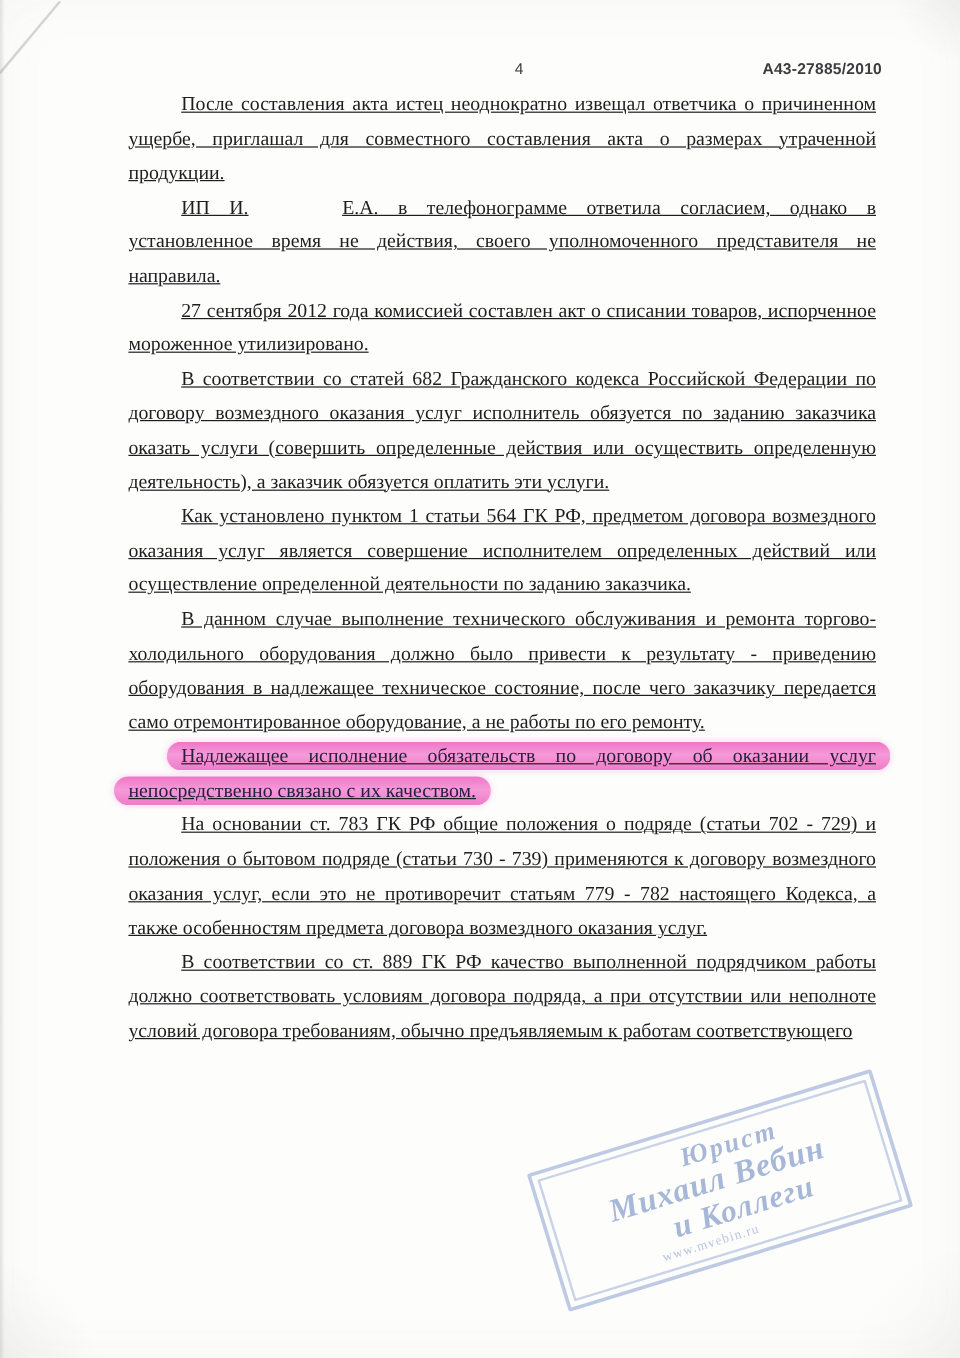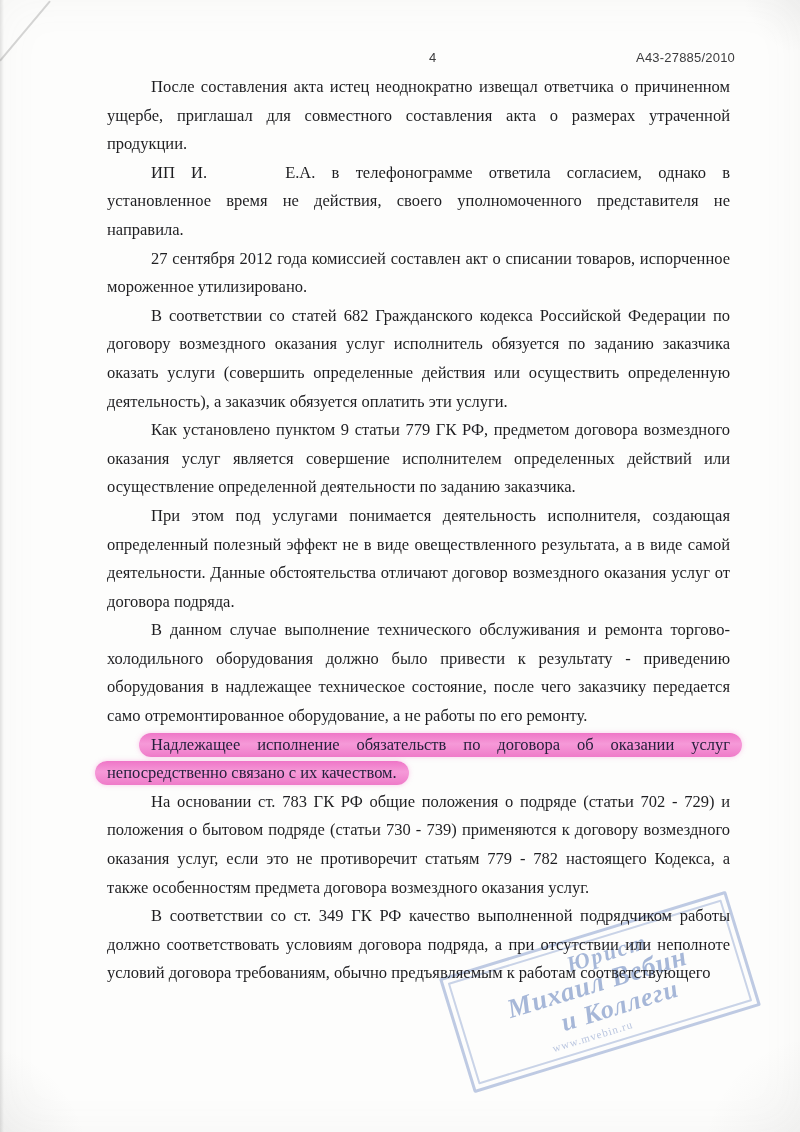--- a/index.html
+++ b/index.html
@@ -39,28 +39,29 @@
     background:radial-gradient(circle at 100% 0, rgba(90,90,90,0.10), rgba(90,90,90,0) 70%);
   }
 
   .doc-header {
     position:absolute; top:50px; left:107px; width:628px; height:18px;
     font-family:"Liberation Sans", sans-serif;
     font-size:13px; color:#3c3c3e;
     z-index:3;
   }
   .page-number { position:absolute; left:322px; top:0; }
-  .case-number { position:absolute; right:0; top:0; letter-spacing:0.2px; }
+  .case-number { position:absolute; right:0; top:0; letter-spacing:0.2px;font-weight:bold; }
 
   .doc-body {
     position:absolute; top:73px; left:107px; width:623px;
     font-size:16.5px; line-height:28.6px;
     color:#1e1e21;
     text-align:justify;
     z-index:2;
+    text-decoration:underline;
   }
   .doc-body p { text-indent:44px; margin:0; }
   .redact-gap { display:inline-block; width:78px; }
 
   .hl {
     background-image:linear-gradient(to bottom, rgba(238,110,196,0.95), rgba(245,148,214,0.95) 45%, rgba(238,116,198,0.95));
     border-radius:12px;
     padding:2px 12px 3px 12px;
     margin:0 -12px;
     -webkit-box-decoration-break:clone;
@@ -117,20 +118,19 @@
   <div class="doc-header">
     <span class="page-number">4</span>
     <span class="case-number">А43-27885/2010</span>
   </div>
 
   <div class="doc-body">
     <p>После составления акта истец неоднократно извещал ответчика о причиненном ущербе, приглашал для совместного составления акта о размерах утраченной продукции.</p>
     <p><span>ИП И.</span><span class="redact-gap"></span><span>Е.А. в телефонограмме ответила согласием, однако в установленное время не действия, своего уполномоченного представителя не направила.</span></p>
     <p>27 сентября 2012 года комиссией составлен акт о списании товаров, испорченное мороженное утилизировано.</p>
     <p>В соответствии со статей 682 Гражданского кодекса Российской Федерации по договору возмездного оказания услуг исполнитель обязуется по заданию заказчика оказать услуги (совершить определенные действия или осуществить определенную деятельность), а заказчик обязуется оплатить эти услуги.</p>
-    <p>Как установлено пунктом 9 статьи 779 ГК РФ, предметом договора возмездного оказания услуг является совершение исполнителем определенных действий или осуществление определенной деятельности по заданию заказчика.</p>
-    <p>При этом под услугами понимается деятельность исполнителя, создающая определенный полезный эффект не в виде овеществленного результата, а в виде самой деятельности. Данные обстоятельства отличают договор возмездного оказания услуг от договора подряда.</p>
+    <p>Как установлено пунктом 1 статьи 564 ГК РФ, предметом договора возмездного оказания услуг является совершение исполнителем определенных действий или осуществление определенной деятельности по заданию заказчика.</p>
     <p>В данном случае выполнение технического обслуживания и ремонта торгово-холодильного оборудования должно было привести к результату - приведению оборудования в надлежащее техническое состояние, после чего заказчику передается само отремонтированное оборудование, а не работы по его ремонту.</p>
-    <p><span class="hl">Надлежащее исполнение обязательств по договора об оказании услуг непосредственно связано с их качеством.</span></p>
+    <p><span class="hl">Надлежащее исполнение обязательств по договору об оказании услуг непосредственно связано с их качеством.</span></p>
     <p>На основании ст. 783 ГК РФ общие положения о подряде (статьи 702 - 729) и положения о бытовом подряде (статьи 730 - 739) применяются к договору возмездного оказания услуг, если это не противоречит статьям 779 - 782 настоящего Кодекса, а также особенностям предмета договора возмездного оказания услуг.</p>
-    <p>В соответствии со ст. 349 ГК РФ качество выполненной подрядчиком работы должно соответствовать условиям договора подряда, а при отсутствии или неполноте условий договора требованиям, обычно предъявляемым к работам соответствующего</p>
+    <p>В соответствии со ст. 889 ГК РФ качество выполненной подрядчиком работы должно соответствовать условиям договора подряда, а при отсутствии или неполноте условий договора требованиям, обычно предъявляемым к работам соответствующего</p>
   </div>
 </div>
 
 </body></html>

